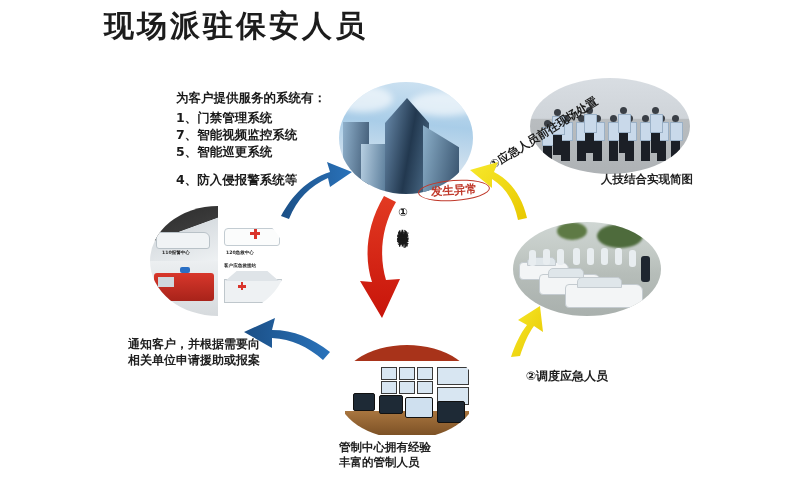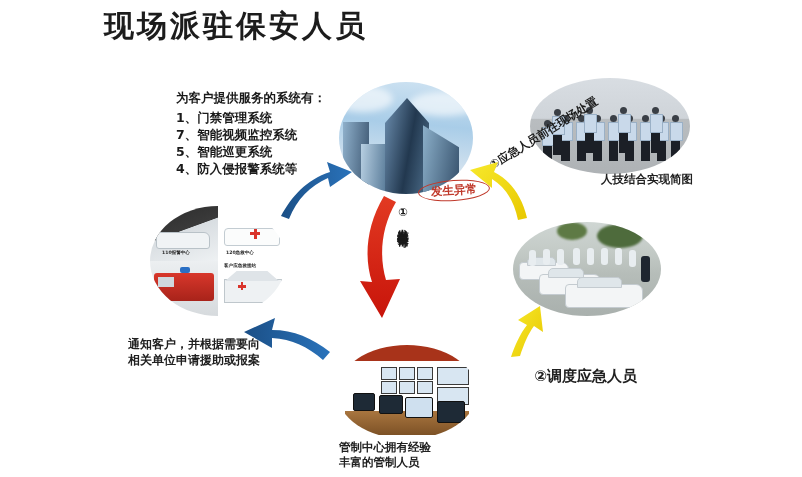--- a/index.html
+++ b/index.html
@@ -82,21 +82,21 @@
 
 <div class="stage">
 
   <div class="title-cn">现场派驻保安人员</div>
 
   <div>
     <div class="txt" style="left:176px;top:90px;text-align:center;">为客户提供服务的系统有：</div>
     <div class="txt" style="left:176px;top:110px;">1、门禁管理系统</div>
     <div class="txt" style="left:176px;top:127px;">7、智能视频监控系统</div>
     <div class="txt" style="left:176px;top:144px;">5、智能巡更系统</div>
-    <div class="txt" style="left:176px;top:161px;">4、防入侵报警系统等</div>
+    <div class="txt" style="left:176px;top:172px;">4、防入侵报警系统等</div>
   </div>
 
   <div class="photo sky" style="left:339px;top:82px;width:134px;height:112px;">
     <div class="cloud" style="left:-6px;top:4px;width:60px;height:26px;"></div>
     <div class="cloud" style="left:70px;top:10px;width:70px;height:24px;"></div>
     <div class="cloud" style="left:8px;top:70px;width:54px;height:20px;"></div>
     <div class="twr2" style="left:4px;top:40px;width:26px;height:72px;"></div>
     <div class="twr2" style="left:22px;top:62px;width:24px;height:50px;
          background:linear-gradient(95deg,#b7cfe2,#5c7e9b);"></div>
     <div class="twr" style="left:46px;top:16px;width:44px;height:96px;
@@ -239,21 +239,21 @@
       <div class="lbl" style="left:6px;top:2px;">客户应急救援站</div>
     </div>
   </div>
   <div class="cap" style="left:128px;top:336px;width:190px;text-align:left;font-size:12px;line-height:16px;">通知客户，并根据需要向
 相关单位申请援助或报案</div>
 
   <div class="rot-tr" style="left:487px;top:160px;">①应急人员前往现场处置</div>
 
   <div class="vert" style="left:395px;top:205px;">①发出异常报警信号</div>
 
-  <div class="cap" style="left:497px;top:369px;width:140px;text-align:right;font-size:15px;">②调度应急人员</div>
+  <div class="cap" style="left:497px;top:369px;width:140px;text-align:center;font-size:12px;">②调度应急人员</div>
 
   <svg class="arrows" viewBox="0 0 802 477">
     <defs>
       <linearGradient id="gblue" x1="0" y1="0" x2="1" y2="0">
         <stop offset="0" stop-color="#1b4f86"></stop>
           <stop offset="1" stop-color="#2a73bb"></stop>
       </linearGradient>
       <linearGradient id="gred" x1="0" y1="0" x2="0" y2="1">
         <stop offset="0" stop-color="#e23a22"></stop>
           <stop offset="1" stop-color="#c8140a"></stop>

